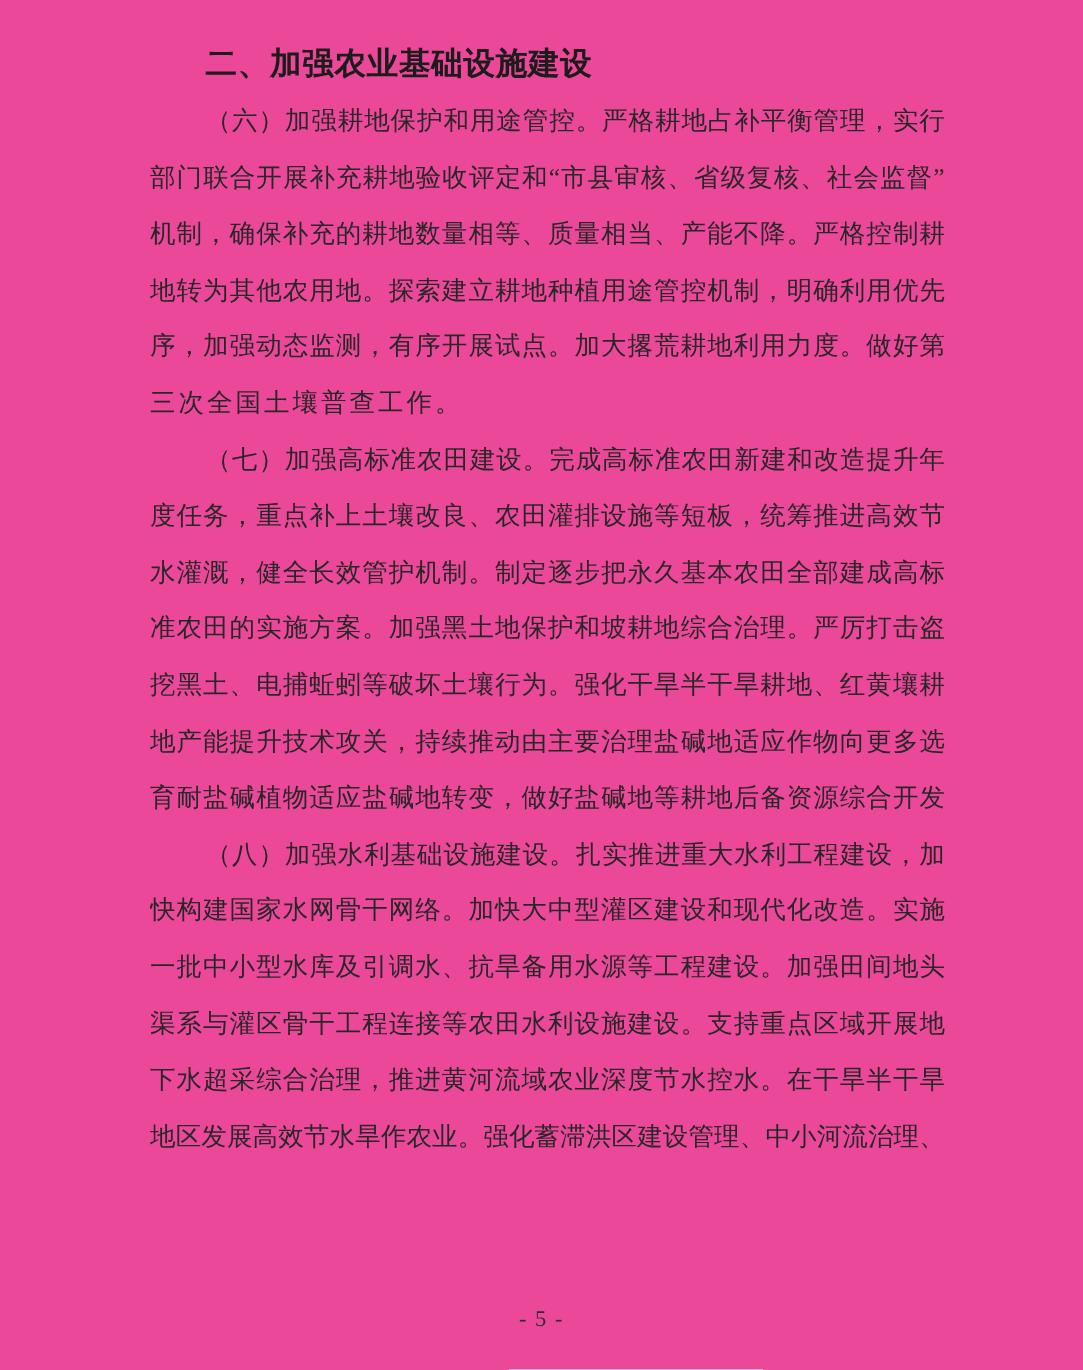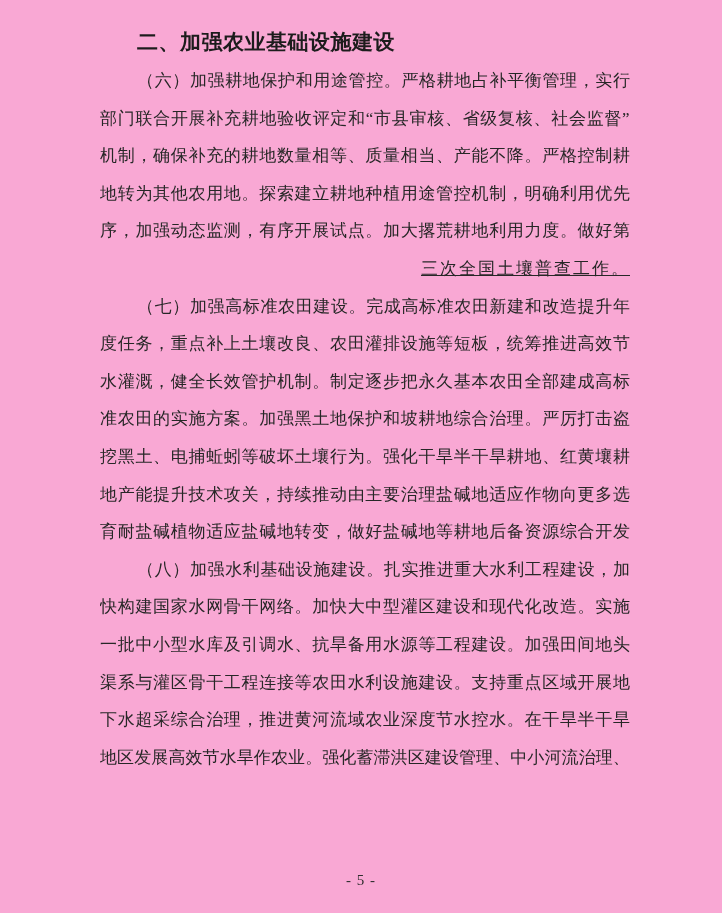--- a/index.html
+++ b/index.html
@@ -8,21 +8,21 @@
     width: 722px;
     height: 913px;
     background: #ffffff;
     overflow: hidden;
   }
 
   .page {
     position: relative;
     width: 722px;
     height: 913px;
-    background: #f9a8d4;
+    background: #ec4899;
     font-family: "Liberation Serif", "DejaVu Serif", serif;
     color: #272727;
   }
 
   .content {
     position: absolute;
     left: 100px;
     top: 22px;
     width: 530px;
   }
@@ -57,23 +57,22 @@
   .line-just span {
     display: block;
     line-height: 37.6px;
   }
 
   
   .line-first { padding-left: 37px; }
 
   
   .line-last {
-    text-align: right;
+    text-align: left;
     letter-spacing: 2px;
-    text-decoration: underline;
   }
 
   .page-number {
     position: absolute;
     left: 0;
     top: 872px;
     width: 722px;
     text-align: center;
     font-size: 15px;
     letter-spacing: 1px;

